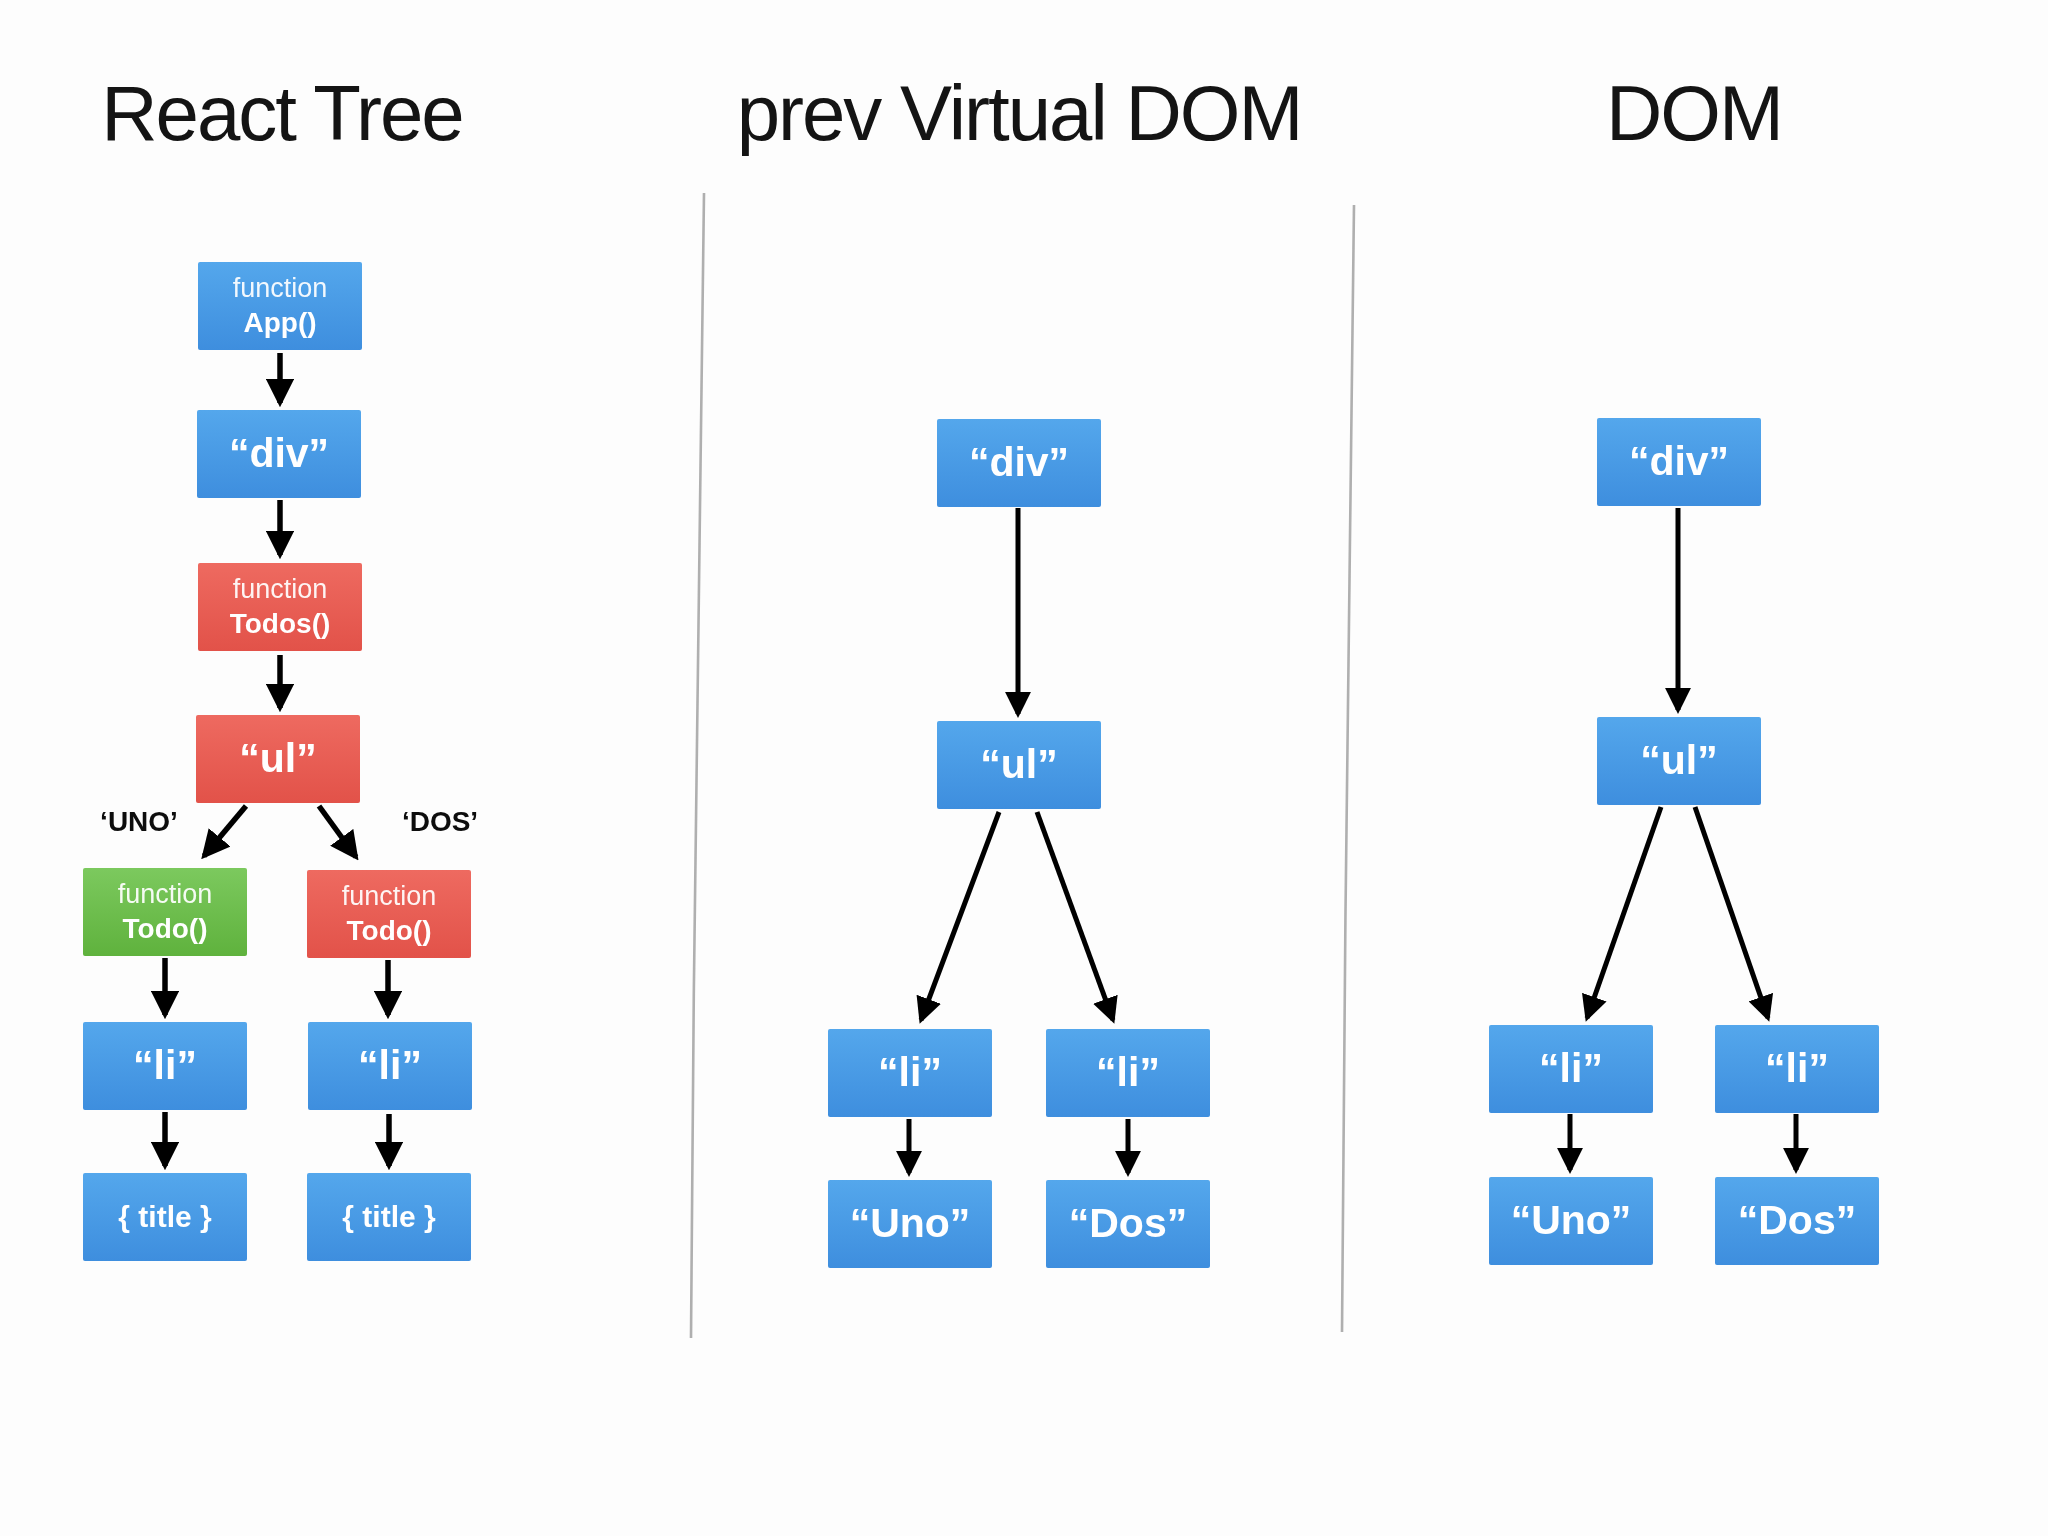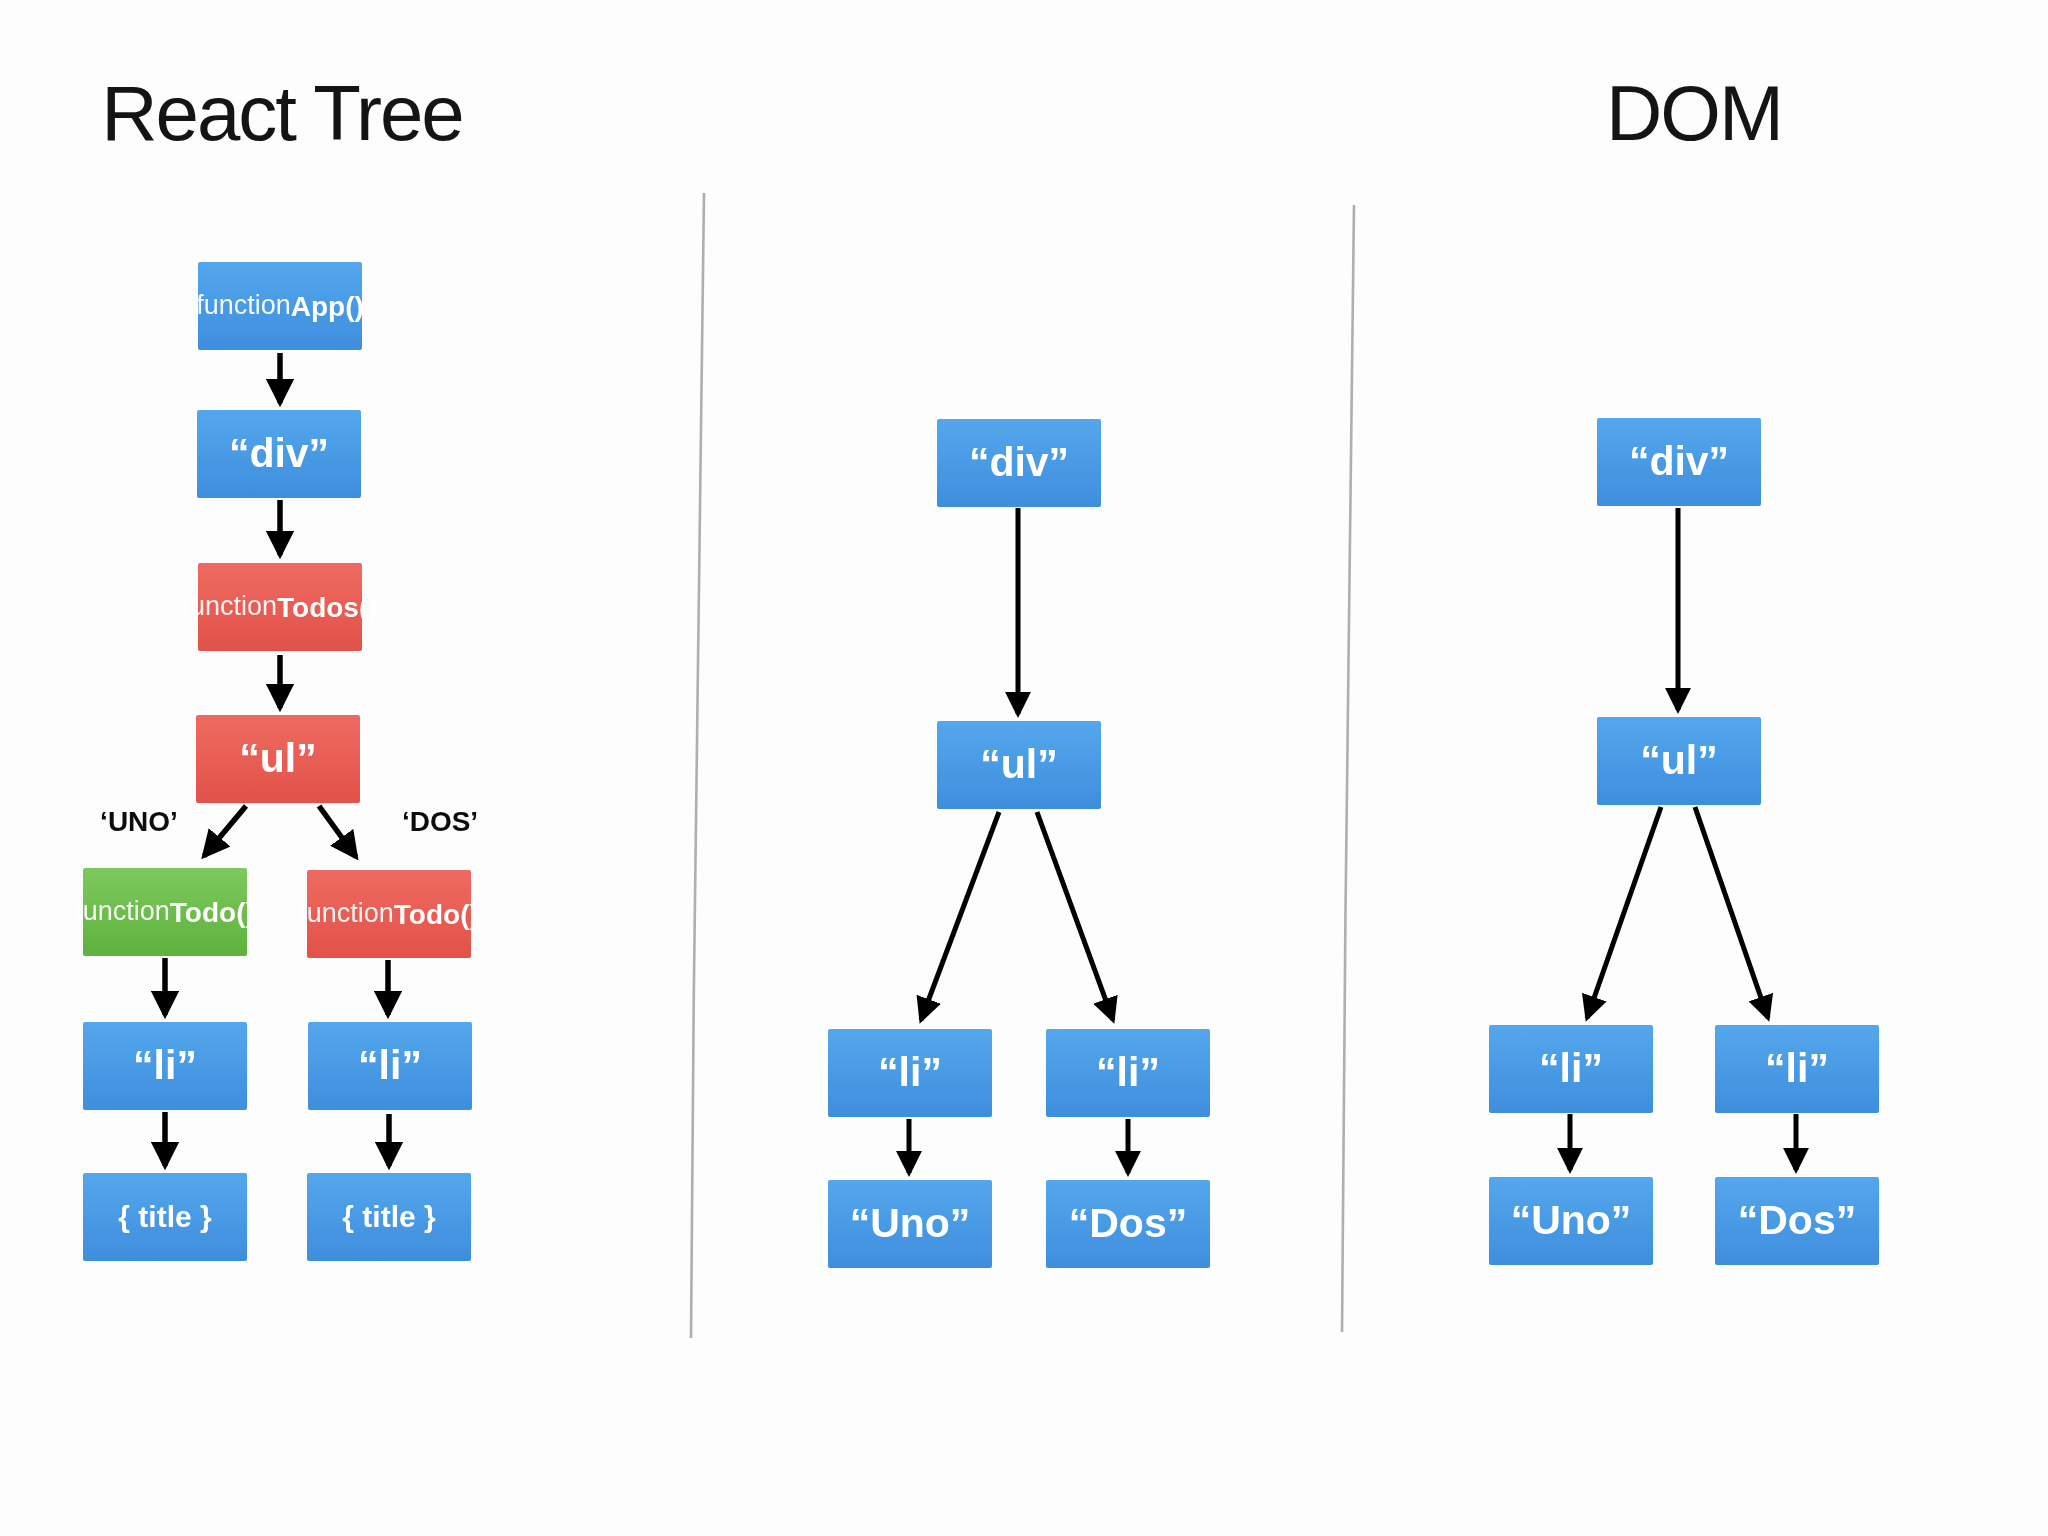--- a/index.html
+++ b/index.html
@@ -33,21 +33,21 @@
     color: #141414;
     white-space: nowrap;
     line-height: 1.0;
   }
   .node {
     position: absolute;
     width: 164px;
     height: 88px;
     border-radius: 2px;
     display: flex;
-    flex-direction: row;
+    flex-direction: column;
     align-items: center;
     justify-content: center;
     color: #ffffff;
     text-align: center;
     box-sizing: border-box;
   }
   .node .kick {
     font-size: 27px;
     font-weight: 400;
     color: rgba(255,255,255,0.93);
@@ -106,20 +106,21 @@
     <line x1="1128" y1="1119" x2="1128" y2="1173" stroke="#000" stroke-width="5" marker-end="url(#ah)"></line>
 
     <line x1="1678" y1="508" x2="1678" y2="710" stroke="#000" stroke-width="5" marker-end="url(#ah)"></line>
     <line x1="1661" y1="807" x2="1587" y2="1018" stroke="#000" stroke-width="5" marker-end="url(#ah)"></line>
     <line x1="1695" y1="807" x2="1768" y2="1018" stroke="#000" stroke-width="5" marker-end="url(#ah)"></line>
     <line x1="1570" y1="1114" x2="1570" y2="1170" stroke="#000" stroke-width="5" marker-end="url(#ah)"></line>
     <line x1="1796" y1="1114" x2="1796" y2="1170" stroke="#000" stroke-width="5" marker-end="url(#ah)"></line>
   </svg>
 
   <div class="col-title" style="left:282px">React Tree</div>
+  <div class="col-title" style="left:1019px">prev Virtual DOM</div>
   <div class="col-title" style="left:1694px">DOM</div>
 
   <div class="node blue" style="left:198px; top:262px">
     <span class="kick">function</span>
     <span class="nm">App()</span>
   </div>
   <div class="node blue single" style="left:197px; top:410px">
     <span class="nm">“div”</span>
   </div>
   <div class="node red" style="left:198px; top:563px">

